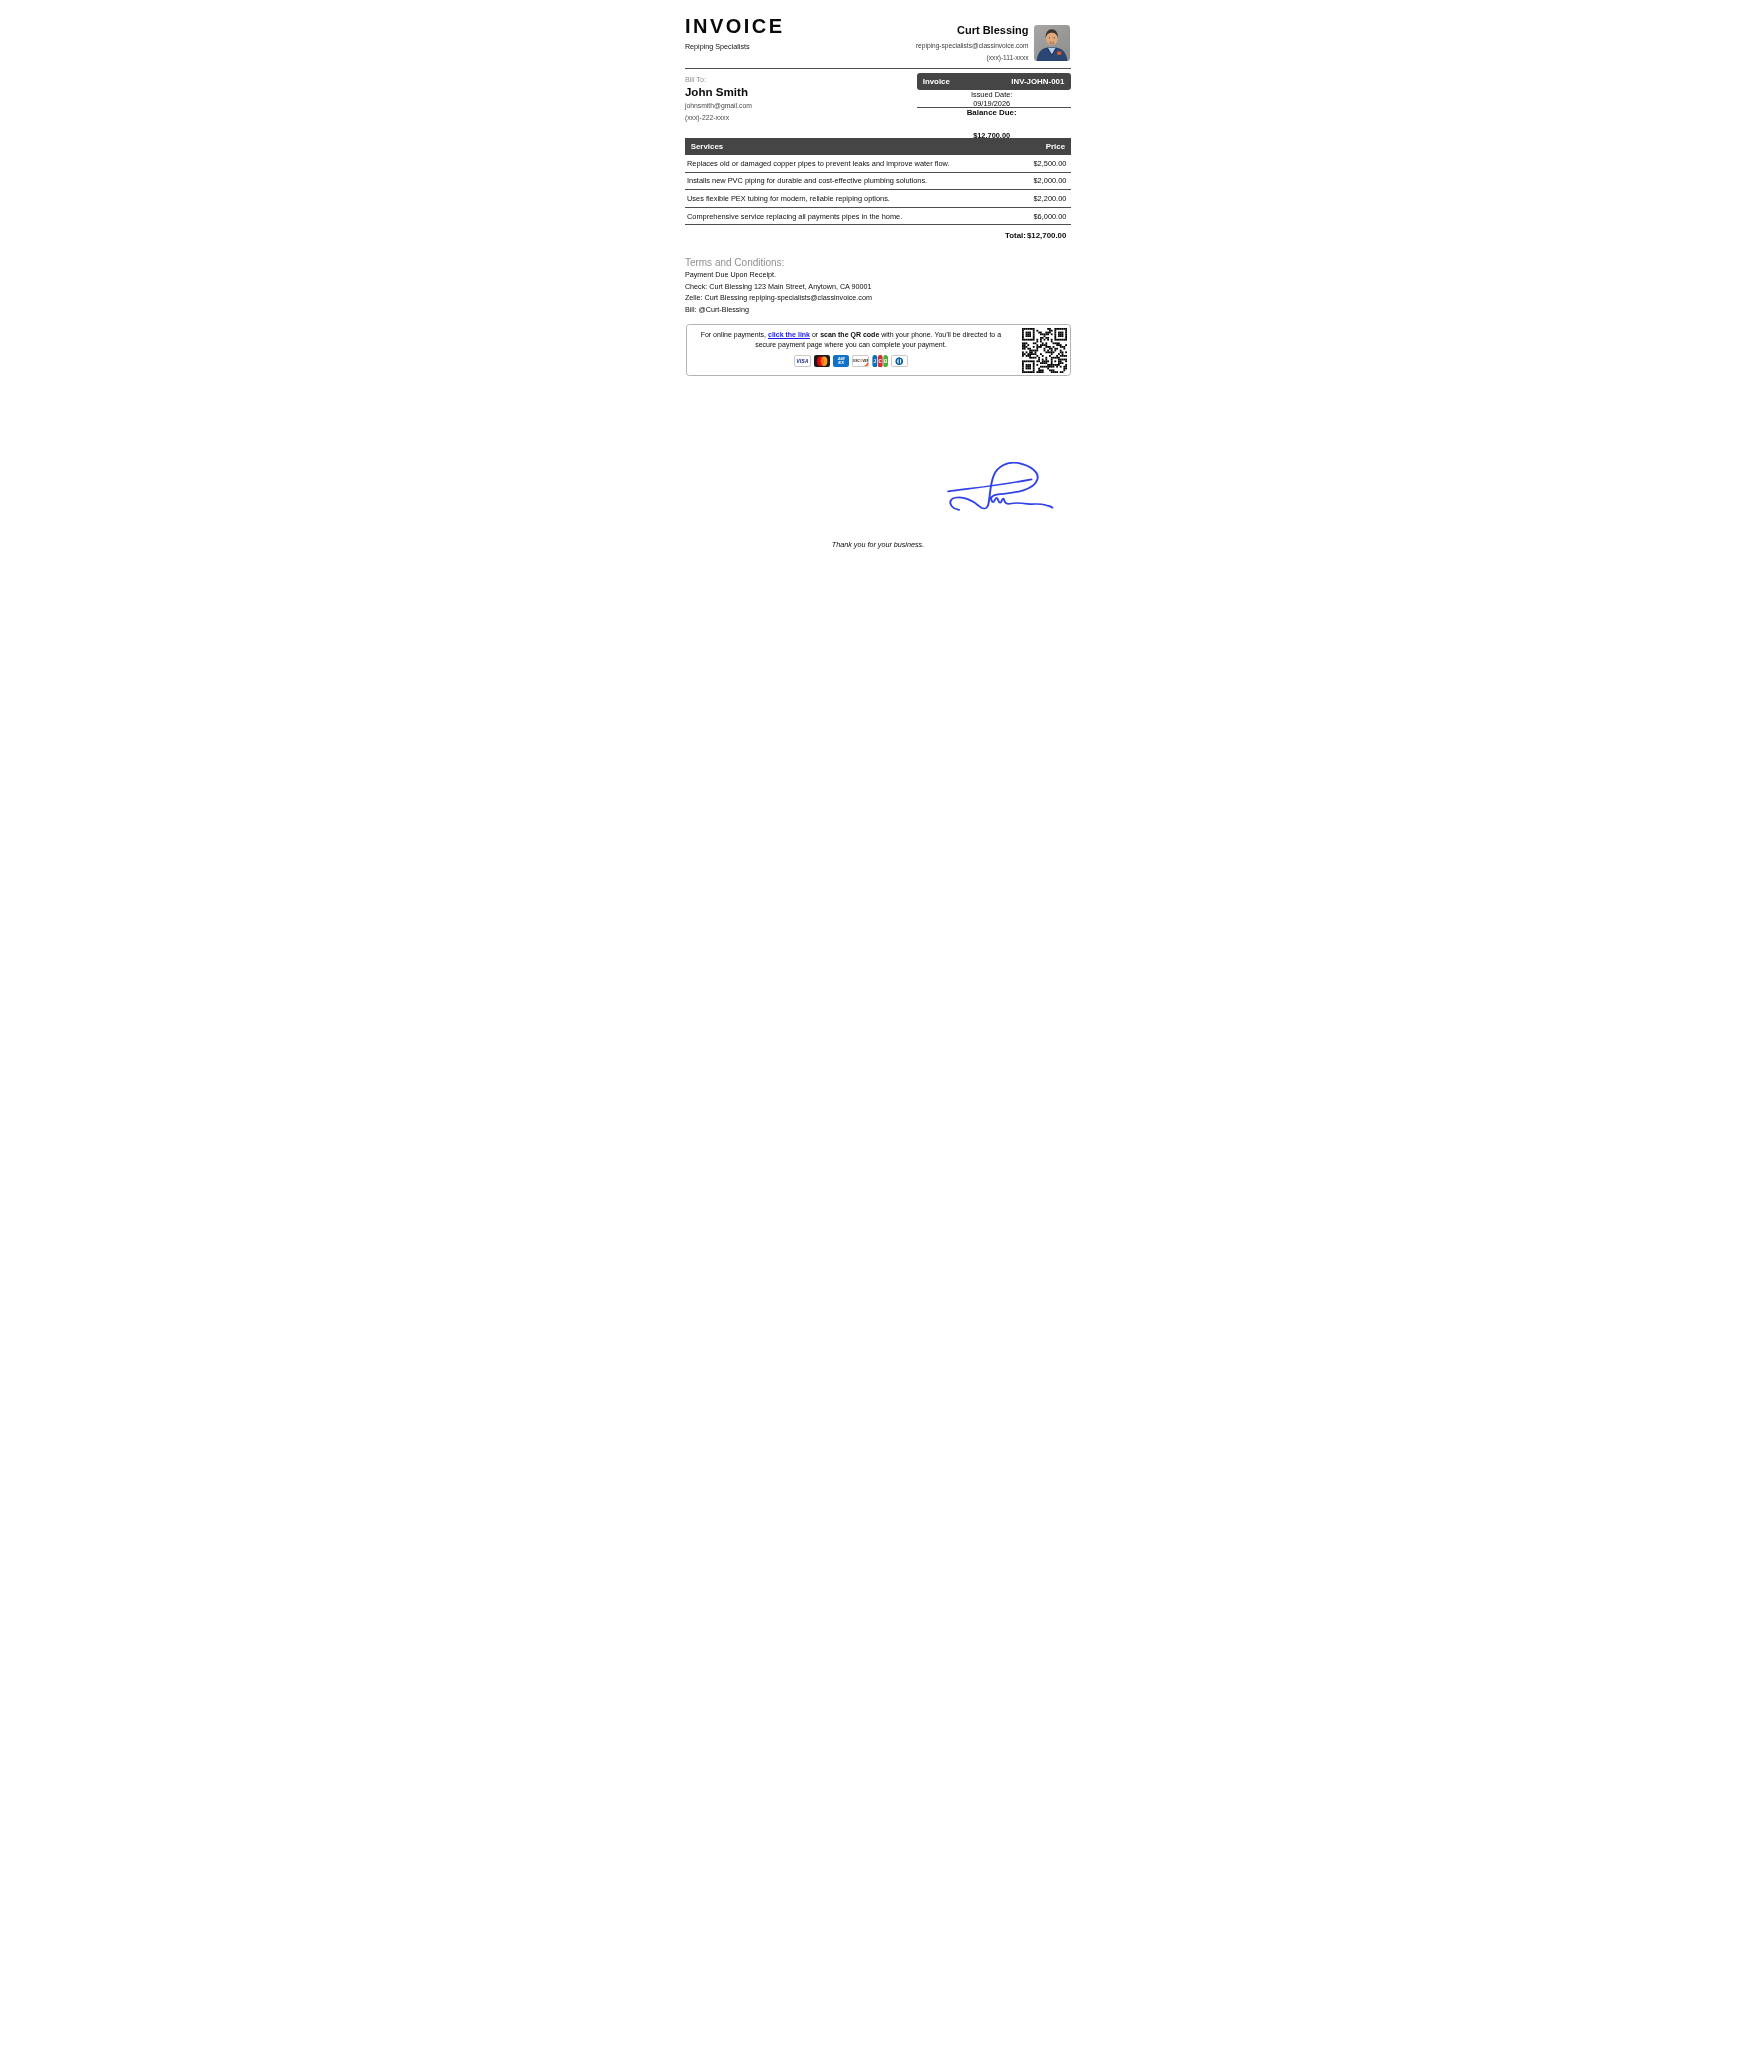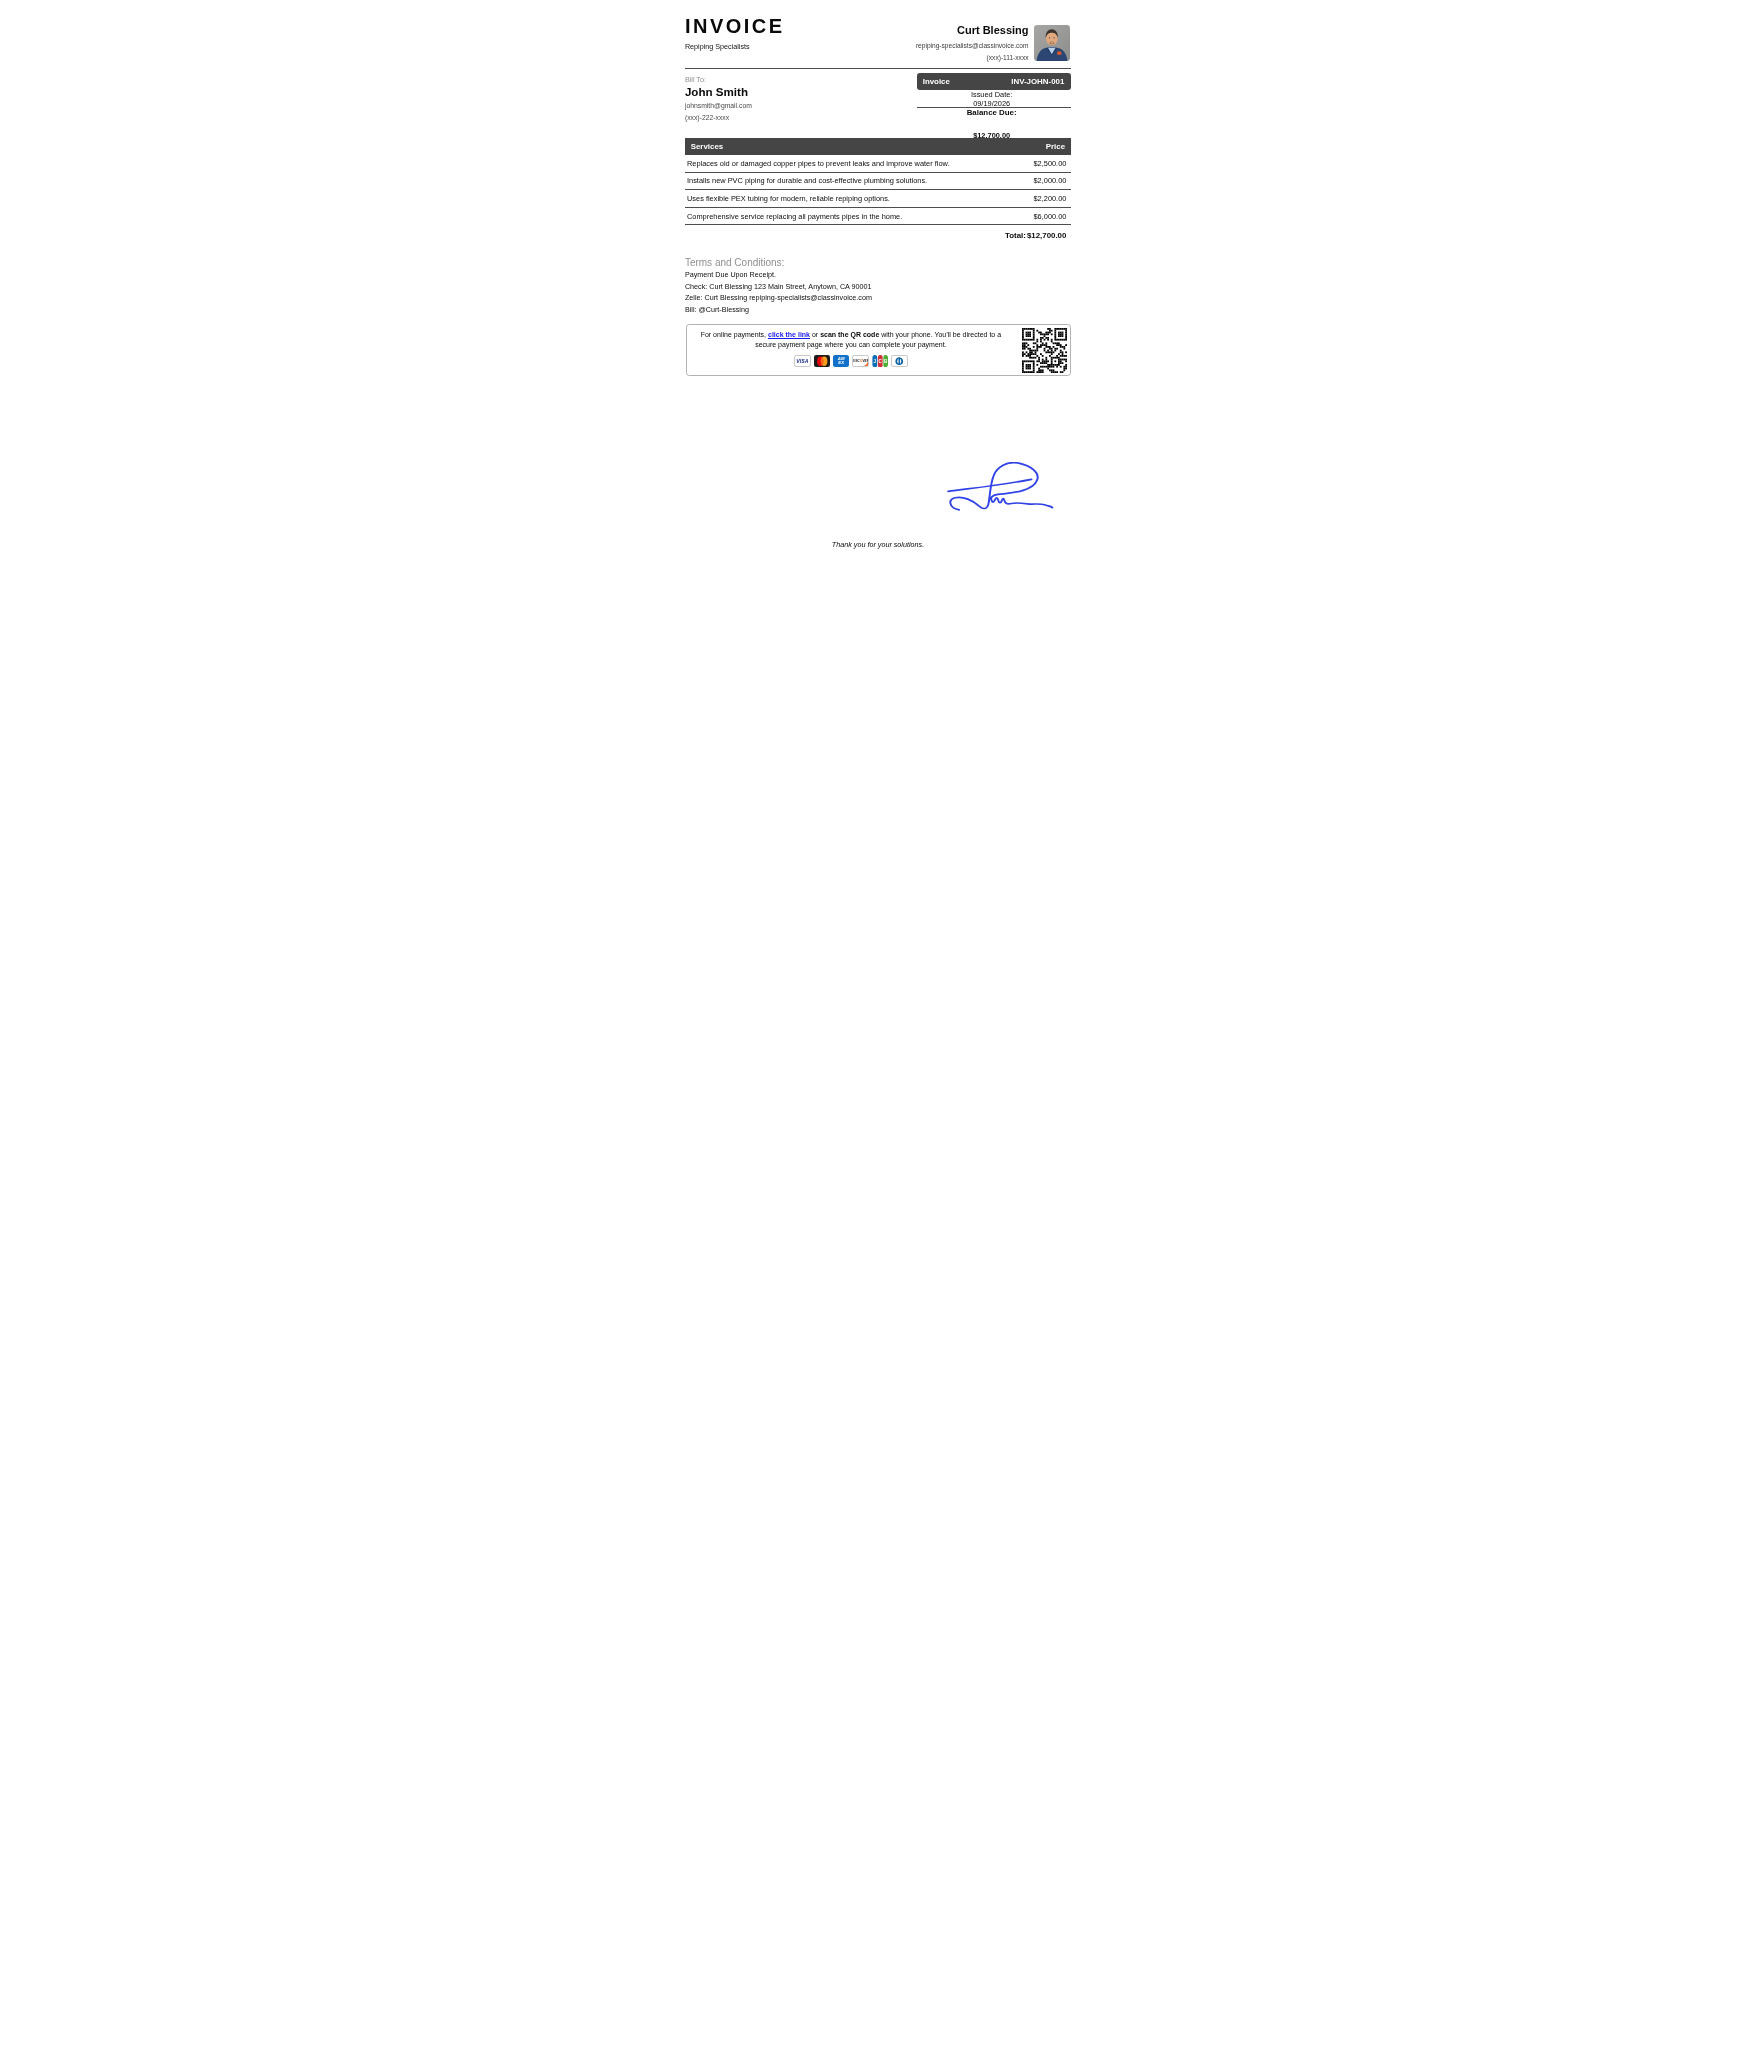--- a/index.html
+++ b/index.html
@@ -519,16 +519,16 @@
           <rect x="96.80" y="105.60" width="4.40" height="4.40" fill="#000"></rect>
         </svg>
     </div>
   </div>
 
   <svg class="signature" viewBox="0 0 250 130" preserveAspectRatio="none">
     <path d="M 5 78 C 55 70 120 63 196 46" fill="none" style="stroke:var(--signature-blue)" stroke-width="4.5" stroke-linecap="round"></path>
     <path d="M 30 127 C 8 122 3 100 21 95 C 39 90 62 102 76 117 C 86 127 94 125 97 113 C 101 93 101 60 109 37 C 117 11 143 -3 167 3 C 193 10 216 27 209 48 C 201 74 162 82 119 86 C 107 88 102 93 104 100 C 106 108 109 109 112 101 C 115 93 118 93 120 102 C 122 110 126 110 128 102 C 130 95 133 95 134 103 C 136 111 142 112 150 110 C 161 107 174 109 187 111 C 201 113 215 109 228 114 C 234 117 240 116 244 121" fill="none" style="stroke:var(--signature-blue)" stroke-width="4.5" stroke-linecap="round" stroke-linejoin="round"></path>
   </svg>
 
-  <div class="footer">Thank you for your solutions.</div>
+  <div class="footer">Thank you for your business.</div>
 
 </div>
 
 
 </body></html>

